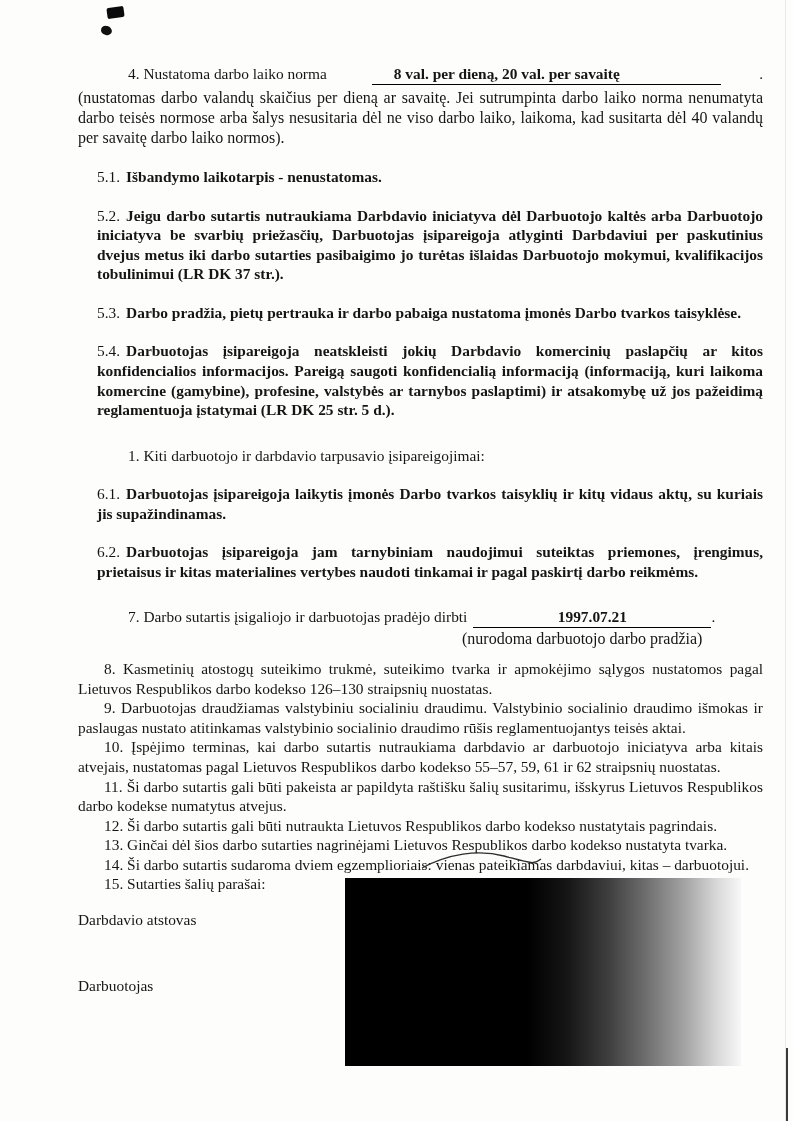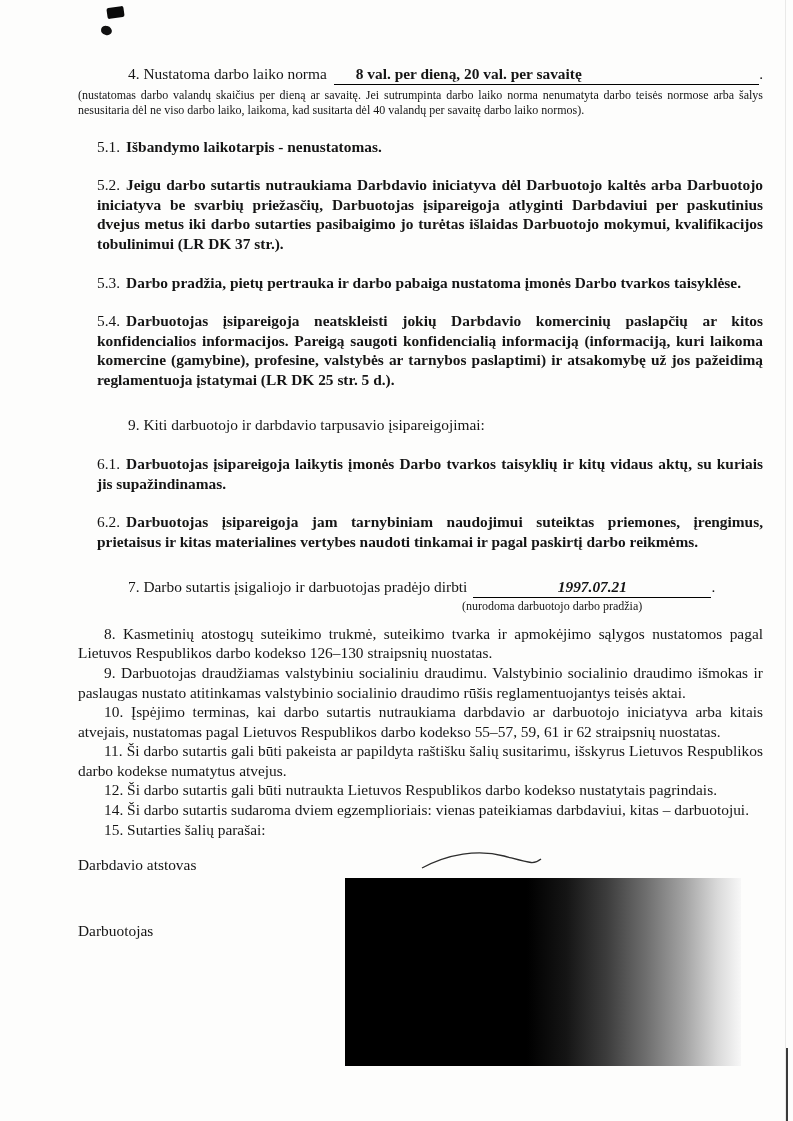--- a/index.html
+++ b/index.html
@@ -10,24 +10,24 @@
     width: 793px; height: 1121px;
     background: #fdfdfc;
     overflow: hidden;
     font-family: "Liberation Serif", "DejaVu Serif", serif;
     color: #151515;
     font-size: 15.4px;
     line-height: 1.27;
   }
   .content { padding: 64px 30px 0 78px; }
 
-  .ind { margin-left: 50px; }
+  .ind { margin-left: 50px; gap: 38px; }
   .just { text-align: justify; }
   b { font-weight: bold; }
-  .small { font-size: 12px; line-height: 1.26; }
+  .small { font-size: 16px; line-height: 1.26; }
 
   
   .flexline { display: flex; align-items: baseline; }
   .fill {
     flex: 1;
     border-bottom: 1.6px solid #000;
     margin-left: 7px;
     padding-left: 22px;
     white-space: nowrap;
   }
@@ -40,21 +40,20 @@
   .h6 { margin-top: 26px; }
 
   
   .c7 { margin-top: 26px; }
   .uline7 {
     display: inline-block;
     width: 238px;
     border-bottom: 1.6px solid #000;
     text-align: center;
     margin-left: 6px;
-    font-style: italic;
   }
   .c7-note { margin-left: 384px; margin-top: 1px; }
 
   .paras { margin-top: 10px; }
   .para { text-indent: 26px; text-align: justify; }
 
   .sig { margin-top: 0; }
   .sig-employer { margin-top: 16px; }
   .sig-employee { margin-top: 46px; }
 
@@ -107,40 +106,41 @@
     <p class="ind sub-item just">
       <span class="num">5.2.</span><b>Jeigu darbo sutartis nutraukiama Darbdavio iniciatyva dėl Darbuotojo kaltės arba Darbuotojo iniciatyva be svarbių priežasčių, Darbuotojas įsipareigoja atlyginti Darbdaviui per paskutinius dvejus metus iki darbo sutarties pasibaigimo jo turėtas išlaidas Darbuotojo mokymui, kvalifikacijos tobulinimui (LR DK 37 str.).</b>
     </p>
     <p class="ind sub-item just">
       <span class="num">5.3.</span><b>Darbo pradžia, pietų pertrauka ir darbo pabaiga nustatoma įmonės Darbo tvarkos taisyklėse.</b>
     </p>
     <p class="ind sub-item just">
       <span class="num">5.4.</span><b>Darbuotojas įsipareigoja neatskleisti jokių Darbdavio komercinių paslapčių ar kitos konfidencialios informacijos. Pareigą saugoti konfidencialią informaciją (informaciją, kuri laikoma komercine (gamybine), profesine, valstybės ar tarnybos paslaptimi) ir atsakomybę už jos pažeidimą reglamentuoja įstatymai (LR DK 25 str. 5 d.).</b>
     </p>
 
-    <p class="ind h6">9. Kiti darbuotojo ir darbdavio tarpusavio įsipareigojimai:</p>
+    <p class="ind h6">1. Kiti darbuotojo ir darbdavio tarpusavio įsipareigojimai:</p>
 
     <p class="ind sub-item just">
       <span class="num">6.1.</span><b>Darbuotojas įsipareigoja laikytis įmonės Darbo tvarkos taisyklių ir kitų vidaus aktų, su kuriais jis supažindinamas.</b>
     </p>
     <p class="ind sub-item just">
       <span class="num">6.2.</span><b>Darbuotojas įsipareigoja jam tarnybiniam naudojimui suteiktas priemones, įrengimus, prietaisus ir kitas materialines vertybes naudoti tinkamai ir pagal paskirtį darbo reikmėms.</b>
     </p>
 
     <div class="ind c7">
       <span>7. Darbo sutartis įsigaliojo ir darbuotojas pradėjo dirbti</span><span class="uline7"><b>1997.07.21</b></span><span>.</span>
     </div>
     <div class="small c7-note">(nurodoma darbuotojo darbo pradžia)</div>
 
     <div class="paras">
       <p class="para">8. Kasmetinių atostogų suteikimo trukmė, suteikimo tvarka ir apmokėjimo sąlygos nustatomos pagal Lietuvos Respublikos darbo kodekso 126–130 straipsnių nuostatas.</p>
       <p class="para">9. Darbuotojas draudžiamas valstybiniu socialiniu draudimu. Valstybinio socialinio draudimo išmokas ir paslaugas nustato atitinkamas valstybinio socialinio draudimo rūšis reglamentuojantys teisės aktai.</p>
       <p class="para">10. Įspėjimo terminas, kai darbo sutartis nutraukiama darbdavio ar darbuotojo iniciatyva arba kitais atvejais, nustatomas pagal Lietuvos Respublikos darbo kodekso 55–57, 59, 61 ir 62 straipsnių nuostatas.</p>
       <p class="para">11. Ši darbo sutartis gali būti pakeista ar papildyta raštišku šalių susitarimu, išskyrus Lietuvos Respublikos darbo kodekse numatytus atvejus.</p>
       <p class="para">12. Ši darbo sutartis gali būti nutraukta Lietuvos Respublikos darbo kodekso nustatytais pagrindais.</p>
+      <p class="para">13. Ginčai dėl šios darbo sutarties nagrinėjami Lietuvos Respublikos darbo kodekso nustatyta tvarka.</p>
       <p class="para">14. Ši darbo sutartis sudaroma dviem egzemplioriais: vienas pateikiamas darbdaviui, kitas – darbuotojui.</p>
       <p class="para">15. Sutarties šalių parašai:</p>
     </div>
 
     <p class="sig sig-employer">Darbdavio atstovas</p>
     <p class="sig sig-employee">Darbuotojas</p>
 
   </div>
 
   <svg class="curve-svg" viewBox="0 0 124 26">

